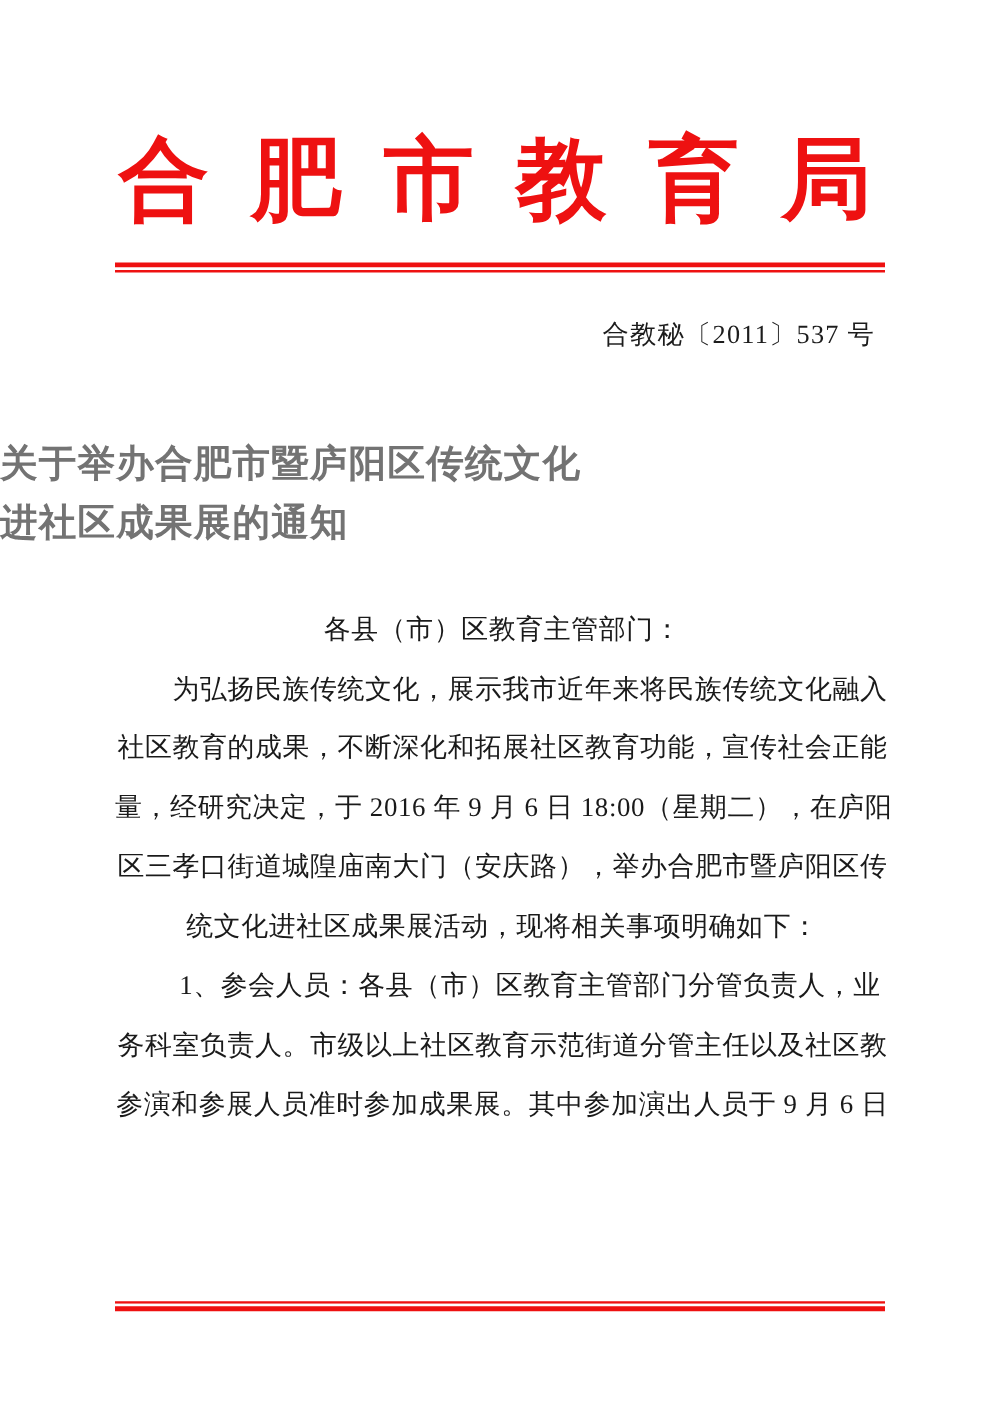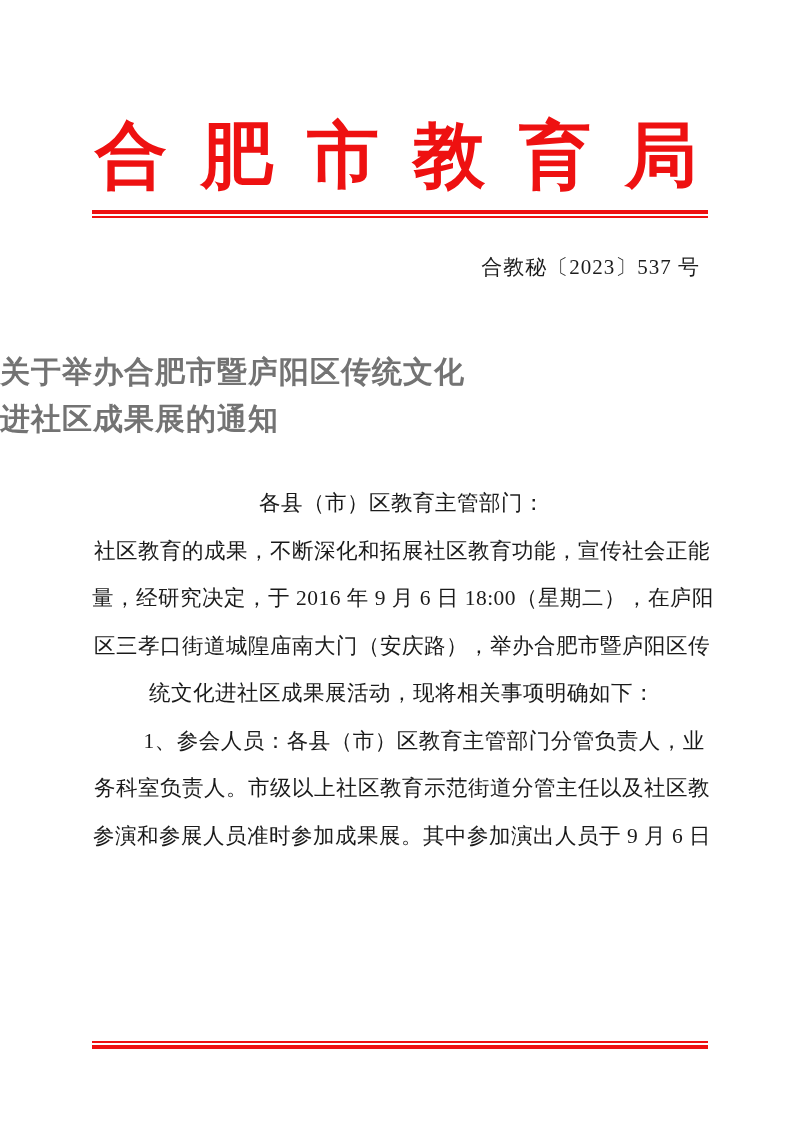--- a/index.html
+++ b/index.html
@@ -12,21 +12,21 @@
     width: 800px;
     height: 1131px;
     background: #ffffff;
     overflow: hidden;
     font-family: "Liberation Serif", "DejaVu Serif", serif;
   }
 
   
   .agency {
     position: absolute;
-    top: 104px;
+    top: 92px;
     left: 0;
     width: 100%;
     margin: 0;
     text-align: center;
     color: #ee1111;
     font-family: "Liberation Serif", "DejaVu Serif", serif;
     font-weight: bold;
     font-size: 72px;
     line-height: 104px;
     letter-spacing: 8px;
@@ -103,29 +103,30 @@
 <div class="page">
 
   <h1 class="agency">合 肥 市 教 育 局</h1>
 
   <div class="red-rule rule-top">
     <div class="bar-a"></div>
     <div class="gap"></div>
     <div class="bar-b"></div>
   </div>
 
-  <div class="doc-number">合教秘〔2023〕537 号</div>
+  <div class="doc-number">合教秘〔2011〕537 号</div>
 
   <div class="doc-title">
     <div>关于举办合肥市暨庐阳区传统文化</div>
     <div>进社区成果展的通知</div>
   </div>
 
   <div class="doc-body">
     <div class="body-line">各县（市）区教育主管部门：</div>
+    <div class="body-line">　　为弘扬民族传统文化，展示我市近年来将民族传统文化融入</div>
     <div class="body-line">社区教育的成果，不断深化和拓展社区教育功能，宣传社会正能</div>
     <div class="body-line">量，经研究决定，于 2016 年 9 月 6 日 18:00（星期二），在庐阳</div>
     <div class="body-line">区三孝口街道城隍庙南大门（安庆路），举办合肥市暨庐阳区传</div>
     <div class="body-line">统文化进社区成果展活动，现将相关事项明确如下：</div>
     <div class="body-line">　　1、参会人员：各县（市）区教育主管部门分管负责人，业</div>
     <div class="body-line">务科室负责人。市级以上社区教育示范街道分管主任以及社区教</div>
     <div class="body-line">参演和参展人员准时参加成果展。其中参加演出人员于 9 月 6 日</div>
   </div>
 
   <div class="red-rule rule-bottom">

